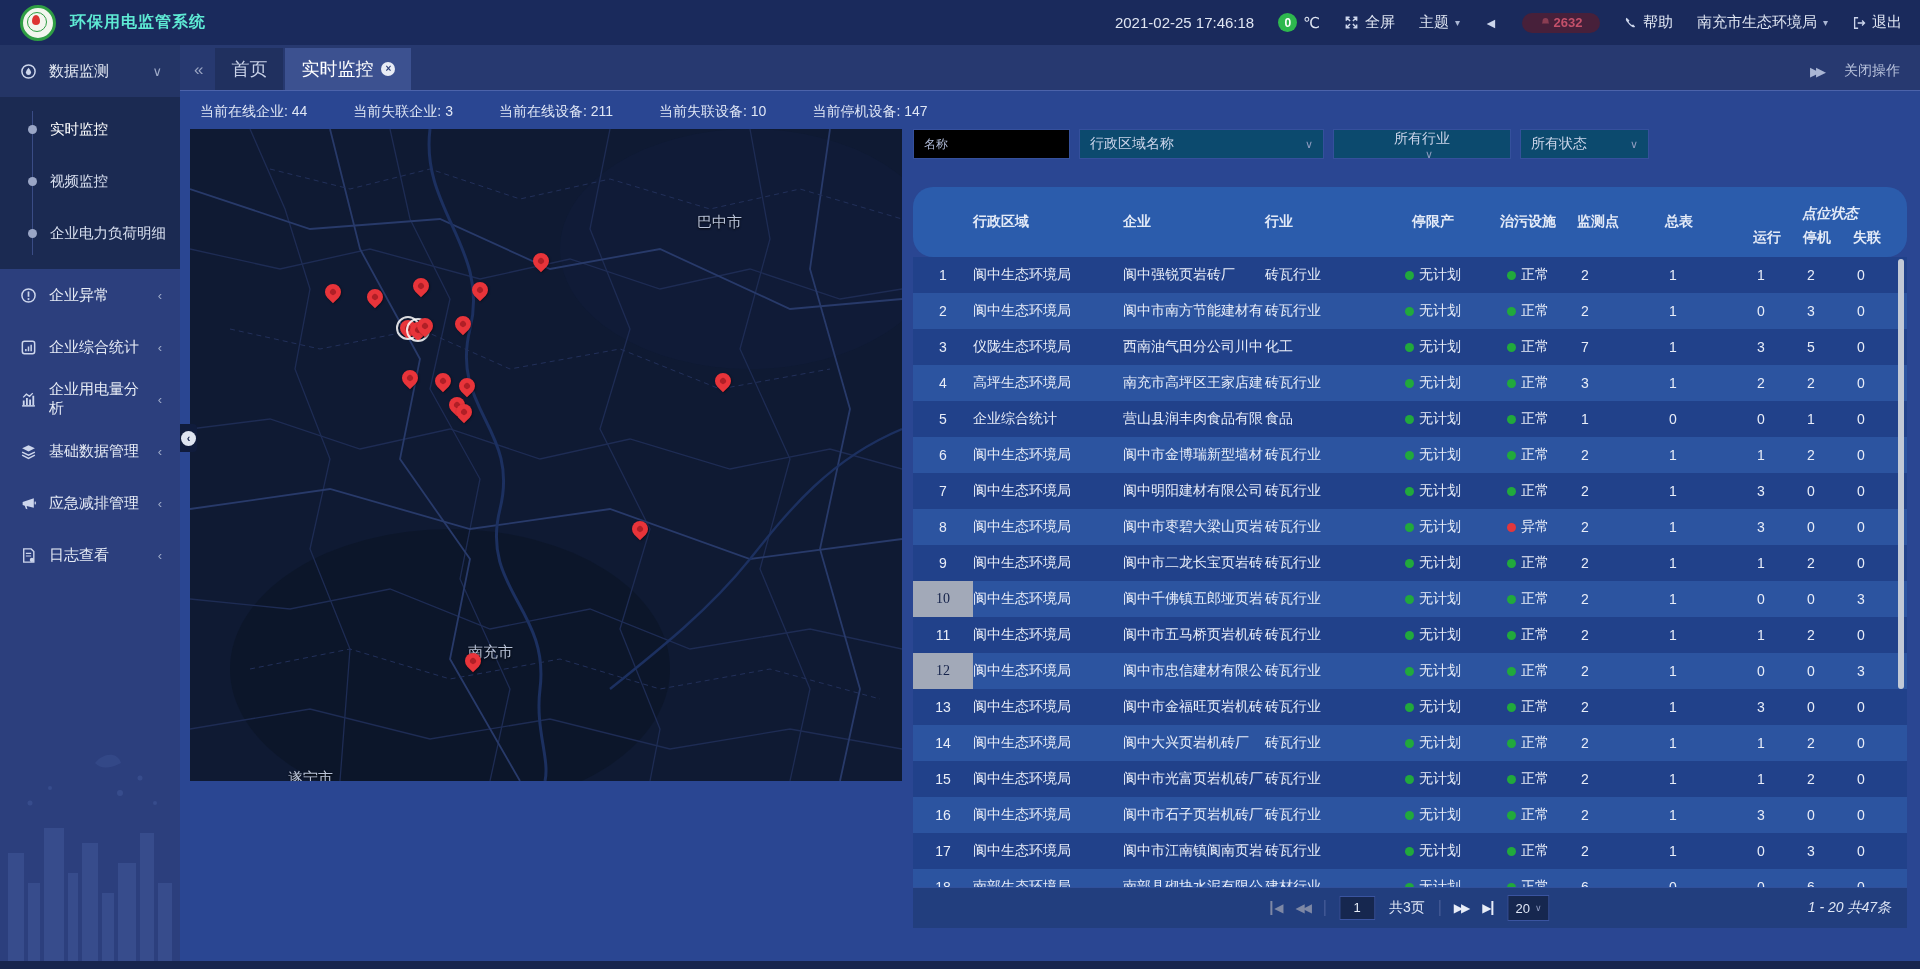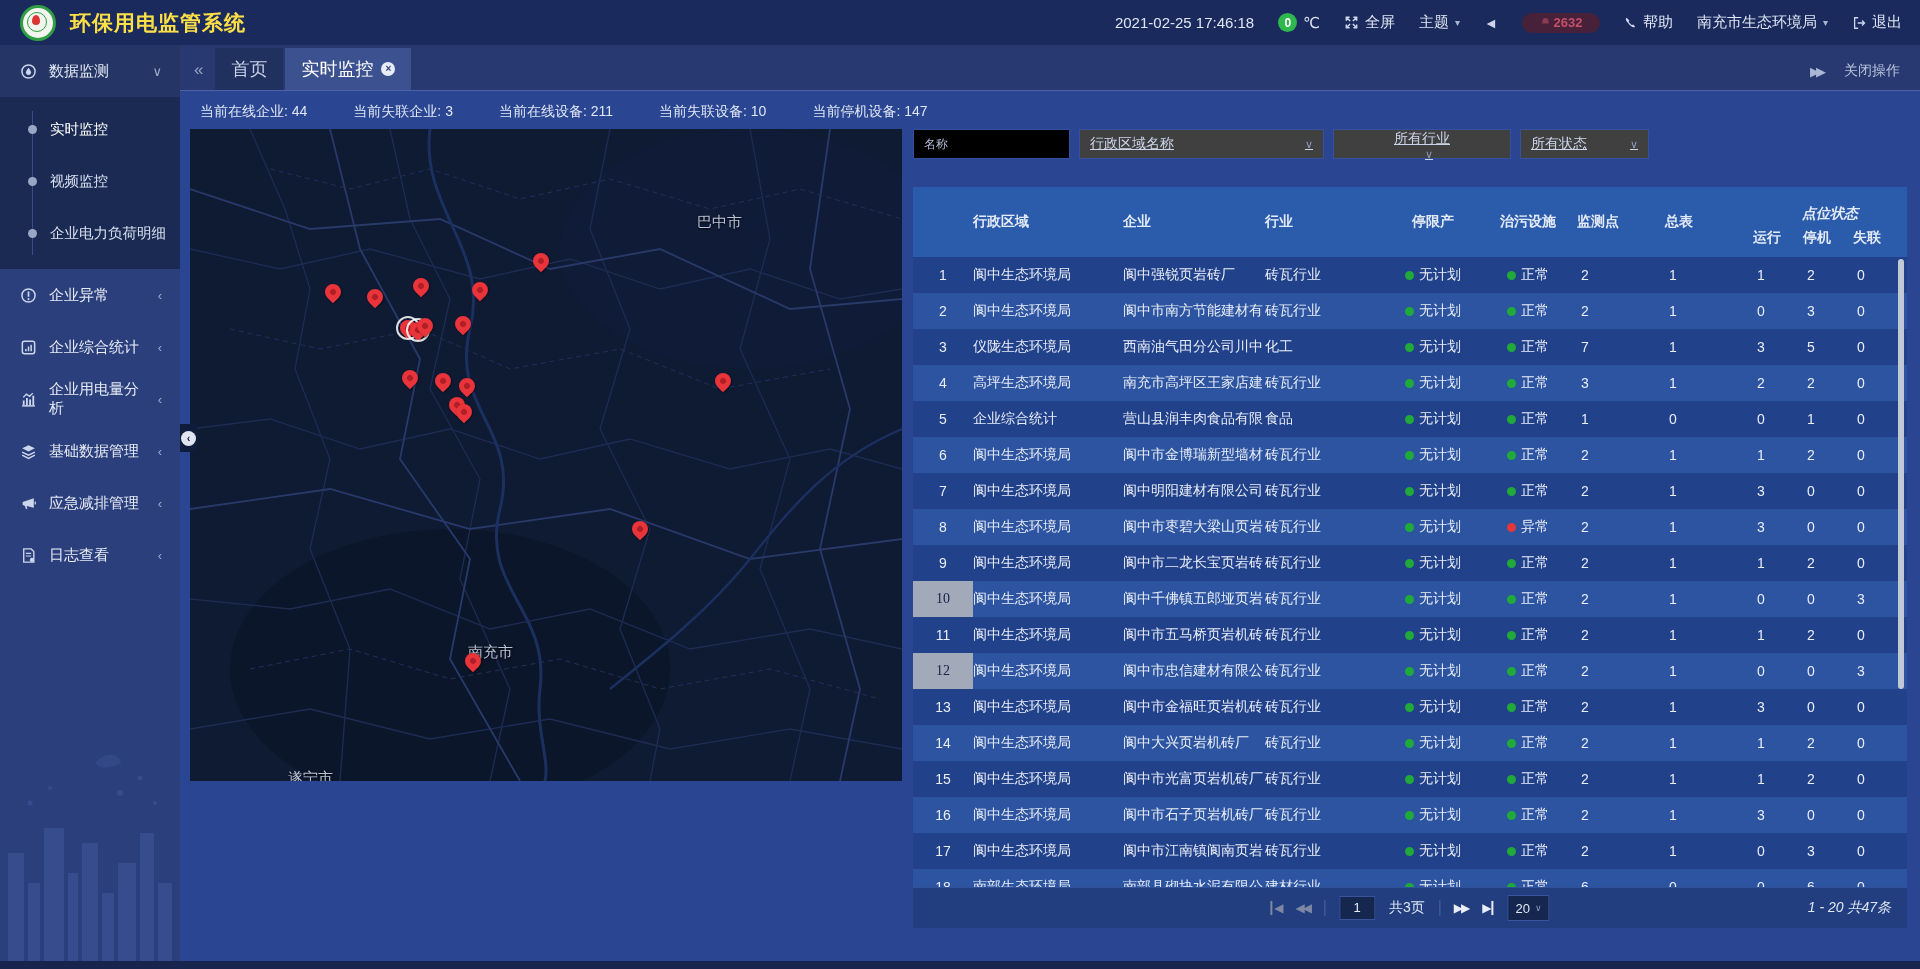--- a/index.html
+++ b/index.html
@@ -2,21 +2,21 @@
 <html><head>
 <meta charset="utf-8">
 <style>
   html,body{margin:0;padding:0;background:#2a4692;font-family:"Liberation Sans","DejaVu Sans",sans-serif;}
   .app{position:relative;width:1920px;height:969px;overflow:hidden;background:#2a4692;}
   
   .topbar{position:absolute;left:0;top:0;width:1920px;height:45px;background:#1a2a5c;display:flex;align-items:center;z-index:6;}
   .logo{width:30px;height:30px;border-radius:50%;background:#f2f6ee;border:3px solid #2f9e44;margin-left:20px;position:relative;flex:none;}
   .logo::after{content:"";position:absolute;left:9px;top:7px;width:8px;height:10px;background:#d33;border-radius:50% 50% 50% 50%/60% 60% 40% 40%;}
   .logo::before{content:"";position:absolute;left:4px;top:4px;width:18px;height:18px;border:1.5px solid #2f9e44;border-radius:50%;}
-  .app-title{color:#fde047;font-size:21px;font-weight:bold;margin-left:14px;letter-spacing:1px;}
+  .app-title{color:#5eead4;font-size:16px;font-weight:bold;margin-left:14px;letter-spacing:1px;}
   .topbar-right{margin-left:auto;display:flex;align-items:center;gap:24px;padding-right:18px;color:#dfe5f2;font-size:15px;}
   .t-item{display:flex;align-items:center;gap:6px;white-space:nowrap;color:#dfe5f2;}
   .temp-badge{width:19px;height:19px;border-radius:50%;background:#2eb84e;color:#fff;font-size:12px;font-weight:bold;display:flex;align-items:center;justify-content:center;}
   .caret{font-size:10px;color:#aab6d4;}
   .speaker{font-size:14px;color:#cdd6ec;}
   .alarm-pill{min-width:62px;height:20px;border-radius:10px;background:#47203a;display:flex;align-items:center;justify-content:center;gap:3px;color:#c4506a;font-size:13px;font-weight:bold;padding:0 8px;}
   .icon-svg{display:inline-block;vertical-align:middle;color:#cdd6ec;}
   
   .sidebar{position:absolute;left:0;top:45px;width:180px;height:924px;background:#2c3f7d;z-index:4;overflow:hidden;}
   .menu-group{position:relative;}
@@ -51,25 +51,25 @@
   .map{position:absolute;left:10px;top:38px;width:712px;height:652px;background:#0f1a33;overflow:hidden;cursor:grab;}
   .map svg.roads{position:absolute;left:0;top:0;}
   .map-label{position:absolute;color:#b9c3d8;font-size:15px;text-shadow:0 1px 2px #000;white-space:nowrap;}
   .pin{position:absolute;width:16px;height:16px;background:#e8343a;border-radius:50% 50% 50% 0;transform:rotate(-45deg);box-shadow:0 1px 2px rgba(0,0,0,.5);z-index:3;}
   .pin::after{content:"";position:absolute;left:5px;top:5px;width:6px;height:6px;border-radius:50%;background:#b01f26;}
   .pin.ring::before{content:"";position:absolute;inset:-4px;border:2px solid rgba(255,255,255,.85);border-radius:50%;}
   
   .filters{position:absolute;left:733px;top:38px;display:flex;gap:9px;height:30px;}
   .f-input{width:157px;height:30px;background:#000000;border:1px solid #35509c;color:#ccd5ea;font-size:12px;padding:0 10px;box-sizing:border-box;outline:none;}
   .f-input::placeholder{color:#aeb9d6;}
-  .f-select{height:30px;background:#404040;border:1px solid #35509c;color:#ccd5ea;font-size:14px;display:flex;align-items:center;justify-content:space-between;padding:0 10px;box-sizing:border-box;cursor:pointer;text-decoration:underline;}
+  .f-select{height:30px;background:#0c4a6e;border:1px solid #35509c;color:#ccd5ea;font-size:14px;display:flex;align-items:center;justify-content:space-between;padding:0 10px;box-sizing:border-box;cursor:pointer;}
   .f-select .caret{font-size:11px;color:#8f9cc0;margin-left:14px;}
   .fs-region{width:245px;}.fs-industry{width:178px;flex-direction:column;}.fs-status{width:129px;}
   .panel{position:absolute;left:733px;top:96px;width:994px;height:740px;}
-  .thead{display:grid;grid-template-columns:60px 150px 142px 122px 92px 98px 88px 88px 50px 50px 54px;grid-template-rows:38px 32px;background:#2b5cac;color:#e3eaf7;font-size:14px;font-weight:bold;}
+  .thead{display:grid;grid-template-columns:60px 150px 142px 122px 92px 98px 88px 88px 50px 50px 54px;grid-template-rows:38px 32px;background:#2b5cac;color:#e3eaf7;font-size:14px;font-weight:bold;border-radius:20px;}
   .th{grid-row:1/3;display:flex;align-items:center;}
   .th.c-center{justify-content:center;}
   .th-group{grid-column:9/12;grid-row:1;display:flex;align-items:flex-end;justify-content:center;font-style:italic;padding-bottom:2px;}
   .th-sub{grid-row:2;display:flex;align-items:flex-start;padding-top:4px;}
   .rows-wrap{height:630px;overflow:hidden;position:relative;}
   .trow{display:grid;grid-template-columns:60px 150px 142px 122px 92px 98px 88px 88px 50px 50px 54px;height:36px;align-items:center;color:#e8edf8;font-size:14px;cursor:pointer;}
   .trow.odd{background:#21418a;}
   .trow.even{background:#2c54a0;}
   .cell{overflow:hidden;white-space:nowrap;text-overflow:clip;}
   .c-idx{text-align:center;height:36px;line-height:36px;}

